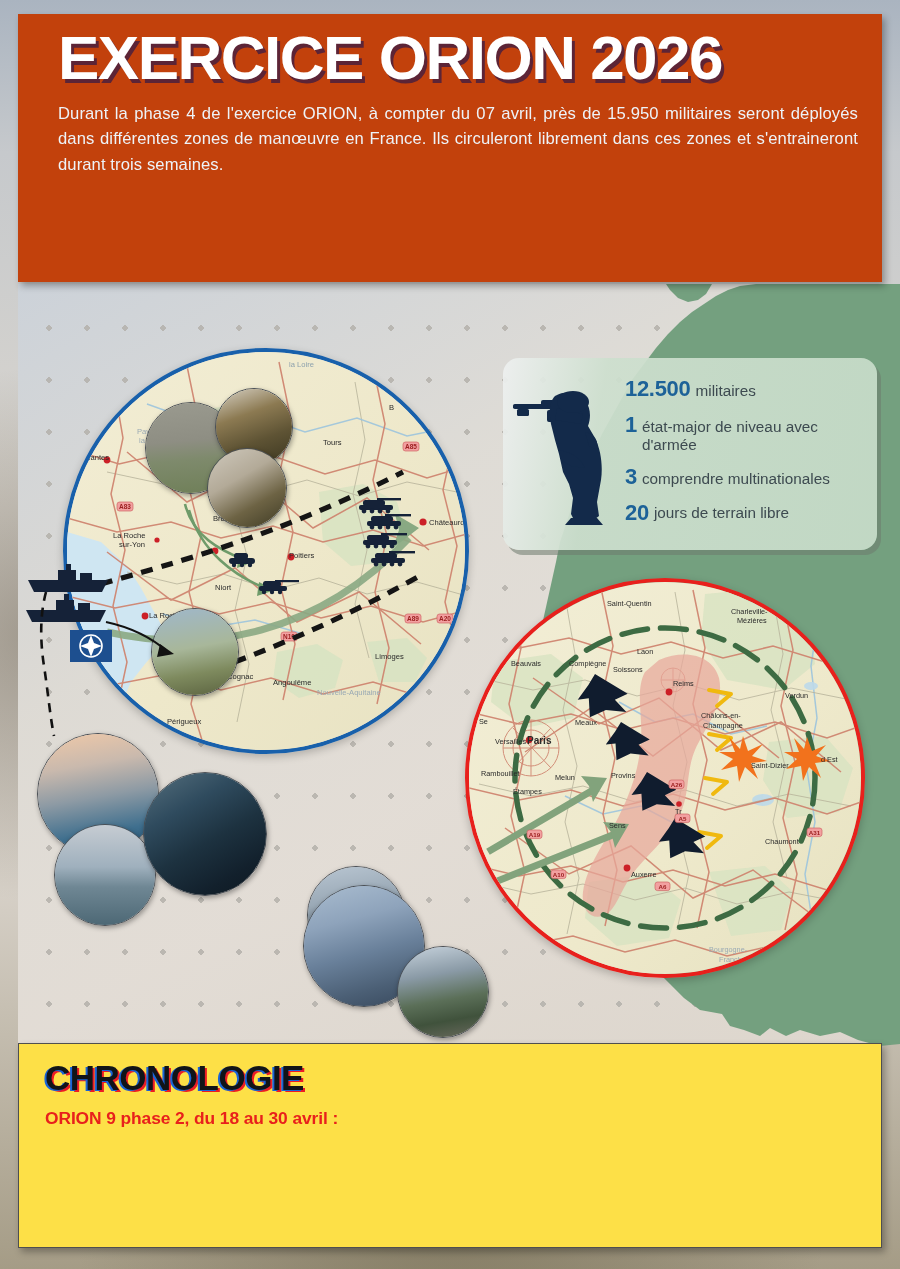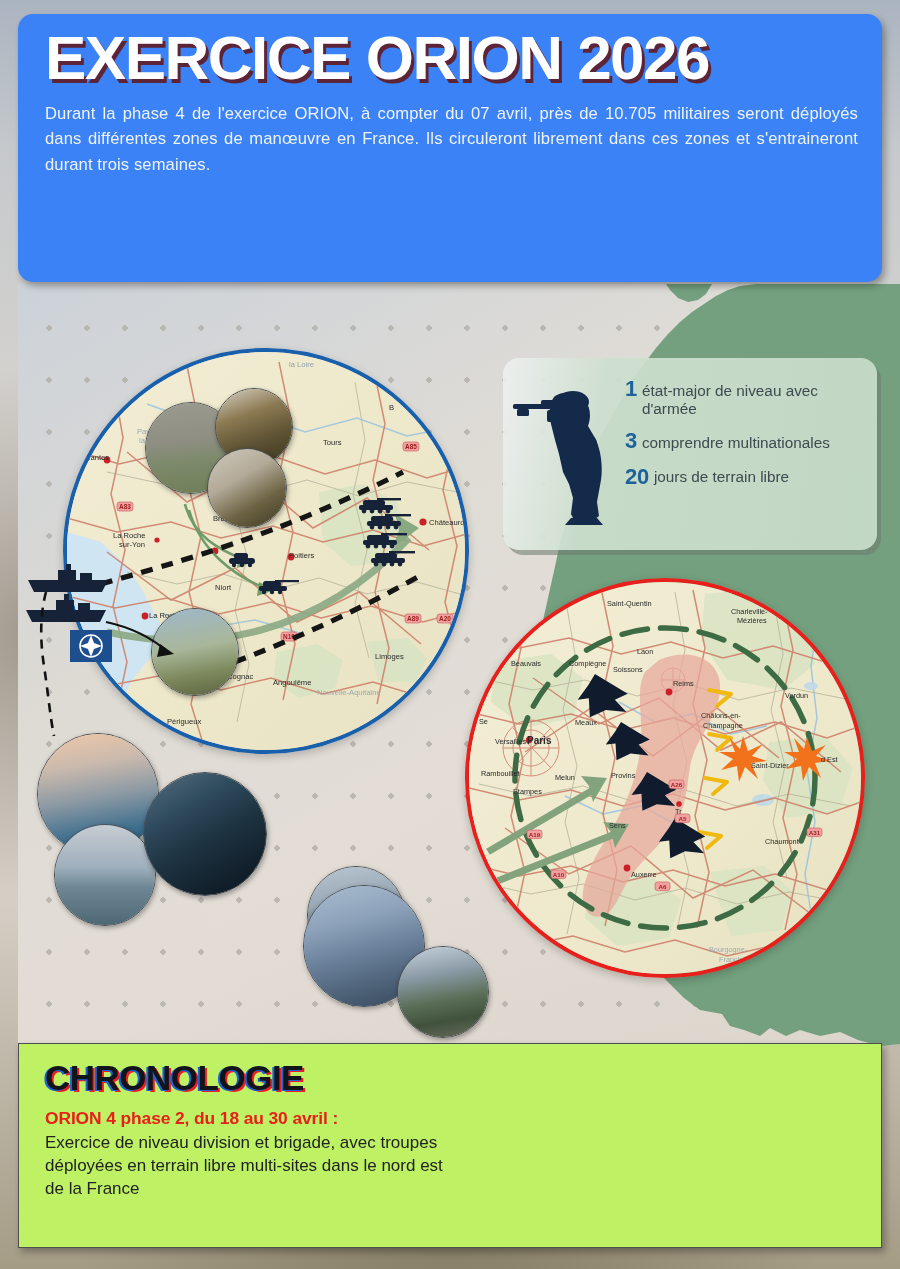--- a/index.html
+++ b/index.html
@@ -41,24 +41,23 @@
   
   #france-green {
     position:absolute; left:0; top:284px; width:900px; height:820px;
     overflow:hidden;
   }
   #france-green svg { display:block; }
 
   
   #header {
     position:absolute; left:18px; top:14px; width:864px; height:268px;
-    background:#3b82f6;
+    background:#c2410c;
     box-shadow: 3px 4px 7px rgba(0,0,0,.32);
-    padding: 12px 24px 10px 27px;
-    border-radius: 15px;
+    padding: 12px 24px 10px 40px;
   }
   #title {
     font-size:62px; font-weight:bold; color:#ffffff;
     letter-spacing:-1.5px; line-height:1.02;
     font-family:"Liberation Sans", sans-serif;
     text-shadow: 3px 4px 0 #5c2436;
     white-space:nowrap;
     margin-bottom:12px;
   }
   .hdr-p {
@@ -105,21 +104,21 @@
   .photo {
     position:absolute; border-radius:50%; overflow:hidden;
     border:1.6px solid #4a4f55;
     box-shadow: 1px 2px 5px rgba(0,0,0,.35);
   }
   .photo .inner { position:absolute; inset:0; }
 
   
   #chrono {
     position:absolute; left:18px; top:1043px; width:864px; height:205px;
-    background:#bef264; border:1.6px solid #4f4f4f;
+    background:#fde047; border:1.6px solid #4f4f4f;
     box-shadow: 3px 4px 7px rgba(0,0,0,.30);
     padding: 14px 26px 10px 26px;
   }
   #chrono-title {
     font-size:35px; font-weight:bold; color:#111418;
     letter-spacing:-.5px; margin-bottom:10px;
     text-shadow: -2px 1px 0 #1b64d6, 2px 2px 0 #ec1c24;
   }
   #chrono-cols { display:flex; gap:14px; }
   .chrono-col { width:404px; }
@@ -150,21 +149,21 @@
       L560,258 L566,240 L572,222 L578,204 L586,186 L594,168 L602,150
       L612,132 L622,114 L632,96 L644,80 L656,64 L668,50 L680,38
       L692,28 L704,20 L716,12 L728,6 L740,2 L756,0 Z"></path>
     <path fill="#74a07f" d="
       M712,0 L706,10 L698,16 L688,18 L678,14 L670,6 L666,0 Z"></path>
   </svg>
 </div>
 
 <div id="header">
   <div id="title">EXERCICE ORION 2026</div>
-  <p class="hdr-p">Durant la phase 4 de l'exercice ORION, à compter du 07 avril, près de 10.705 militaires seront déployés dans différentes zones de manœuvre en France. Ils circuleront librement dans ces zones et s'entraineront durant trois semaines.</p>
+  <p class="hdr-p">Durant la phase 4 de l'exercice ORION, à compter du 07 avril, près de 15.950 militaires seront déployés dans différentes zones de manœuvre en France. Ils circuleront librement dans ces zones et s'entraineront durant trois semaines.</p>
 </div>
 
 <div id="map-left" class="mapcircle">
   <svg class="maptiles" width="400" height="400" viewBox="0 0 400 400">
     <defs>
       <linearGradient id="landW" x1="0" y1="0" x2="1" y2="1">
         <stop offset="0%" stop-color="#f2edd4"></stop>
         <stop offset="55%" stop-color="#eee8ca"></stop>
         <stop offset="100%" stop-color="#e7e2c2"></stop>
       </linearGradient>
@@ -580,36 +579,39 @@
                L62,118 L58,104 L52,92 L48,74 L44,60
                L40,44 C38,32 38,22 44,16 Z"></path>
       <path d="M60,138 L86,138 L92,145 L54,145 Z"></path>
       <path d="M46,28 L72,34 L70,44 L44,40 Z"></path>
       <path d="M74,52 C84,54 88,62 86,70 L78,66 Z"></path>
       <path d="M48,70 C60,72 70,78 74,88 L60,86 L50,80 Z"></path>
       <ellipse cx="62" cy="22" rx="16" ry="11"></ellipse>
     </g>
   </svg>
   <div id="stat-list">
+    <div class="stat-row">
+      <span class="stat-num">12.500</span>
+      <span class="stat-lbl">militaires</span>
+    </div>
     <div class="stat-row tall">
       <span class="stat-num">1</span>
       <span class="stat-lbl">état-major de niveau avec d'armée</span>
     </div>
     <div class="stat-row">
       <span class="stat-num">3</span>
       <span class="stat-lbl">comprendre multinationales</span>
     </div>
     <div class="stat-row">
       <span class="stat-num">20</span>
       <span class="stat-lbl">jours de terrain libre</span>
     </div>
   </div>
 </div>
 
 <div id="chrono">
   <div id="chrono-title">CHRONOLOGIE</div>
   <div id="chrono-cols">
     <div class="chrono-col">
-      <div class="chrono-head red">ORION 4 phase 2, du 18 au 30 avril :</div>
-      <div class="chrono-body">Exercice de niveau division et brigade, avec troupes déployées en terrain libre multi-sites dans le nord est de la France</div>
+      <div class="chrono-head red">ORION 9 phase 2, du 18 au 30 avril :</div>
     </div>
   </div>
 </div>
 
 </body></html>

